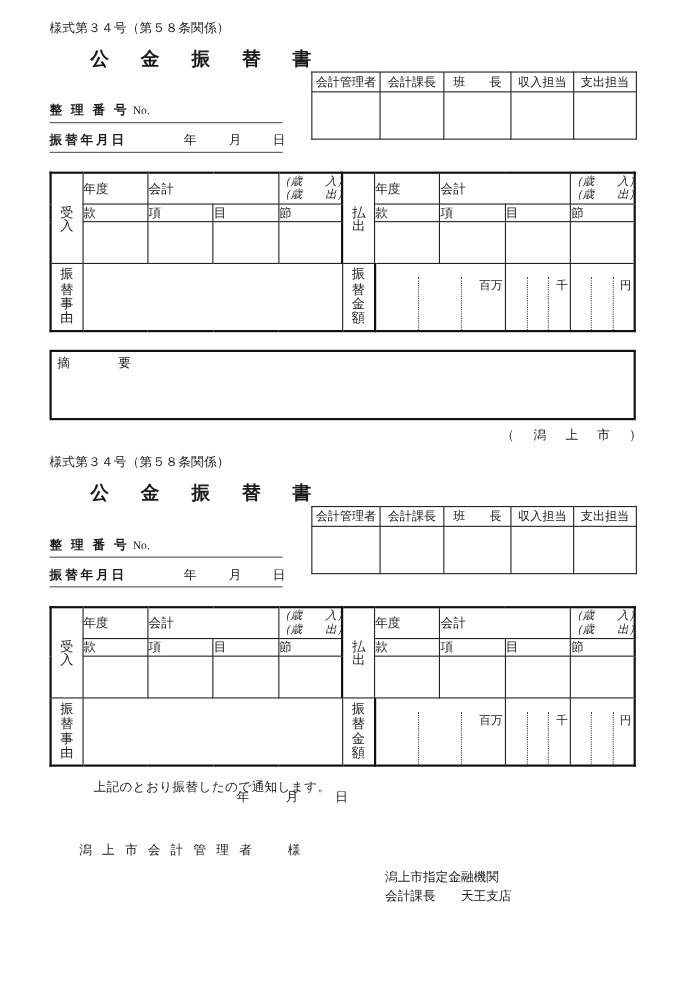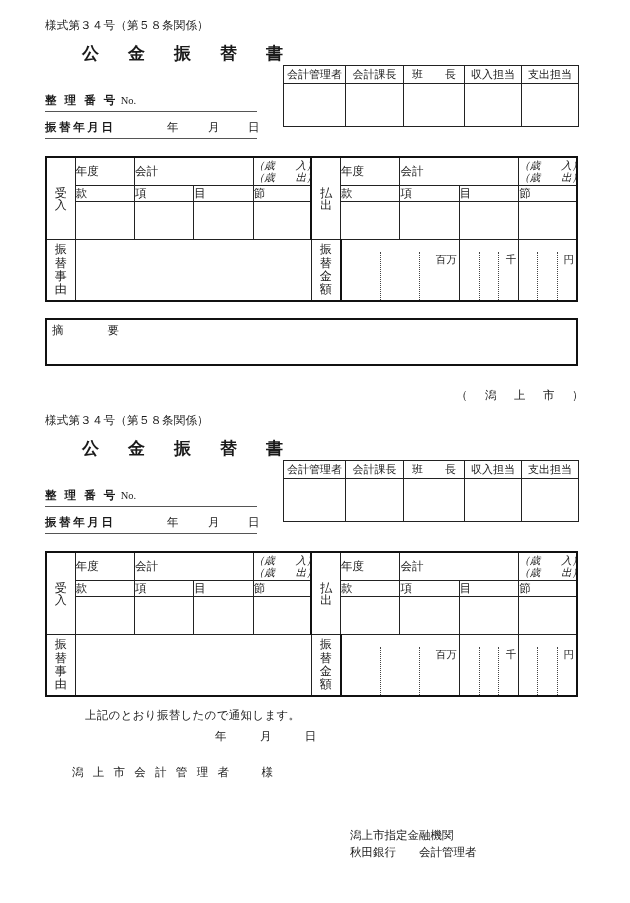--- a/index.html
+++ b/index.html
@@ -360,21 +360,21 @@
             <div class="d"></div>
             <div class="d">
               <span class="unit">円</span>
             </div>
           </div>
         </td>
       </tr>
     </tbody>
       </table>
 
-    <div class="remarks" style="left:45px; top:318px; width:533px; height:48px;">
+    <div class="remarks" style="left:45px; top:318px; width:533px; height:64px;">
       <span class="rlbl">摘　　要</span>
     </div>
 
     <div class="city-note" style="left:456px; top:388px;">（　潟　上　市　）</div>
   </div>
 
   <div class="copy" id="copy-bot">
 
     <div class="form-code">様式第３４号（第５８条関係）</div>
     <div class="form-title">公　金　振　替　書</div>
@@ -527,27 +527,27 @@
               <span class="unit">円</span>
             </div>
           </div>
         </td>
       </tr>
     </tbody>
       </table>
 
     <div class="notice" style="left:85px; top:313px;">上記のとおり振替したので通知します。</div>
 
-    <div class="notice-date" style="left:215px; top:334px;">
+    <div class="notice-date" style="left:215px; top:322px;">
       <span style="width:42px">年</span>
       <span style="width:42px">月</span>
       <span>日</span>
     </div>
 
     <div class="addressee" style="left:72px; top:370px;">潟 上 市 会 計 管 理 者　　様</div>
 
-    <div class="bank" style="left:350px; top:395px;margin-top:37px;">
+    <div class="bank" style="left:350px; top:395px;">
       <div>潟上市指定金融機関</div>
-      <div>秋田銀行　　会計管理者</div>
+      <div>会計課長　　天王支店</div>
     </div>
   </div>
 
 </div>
 
 </body></html>

